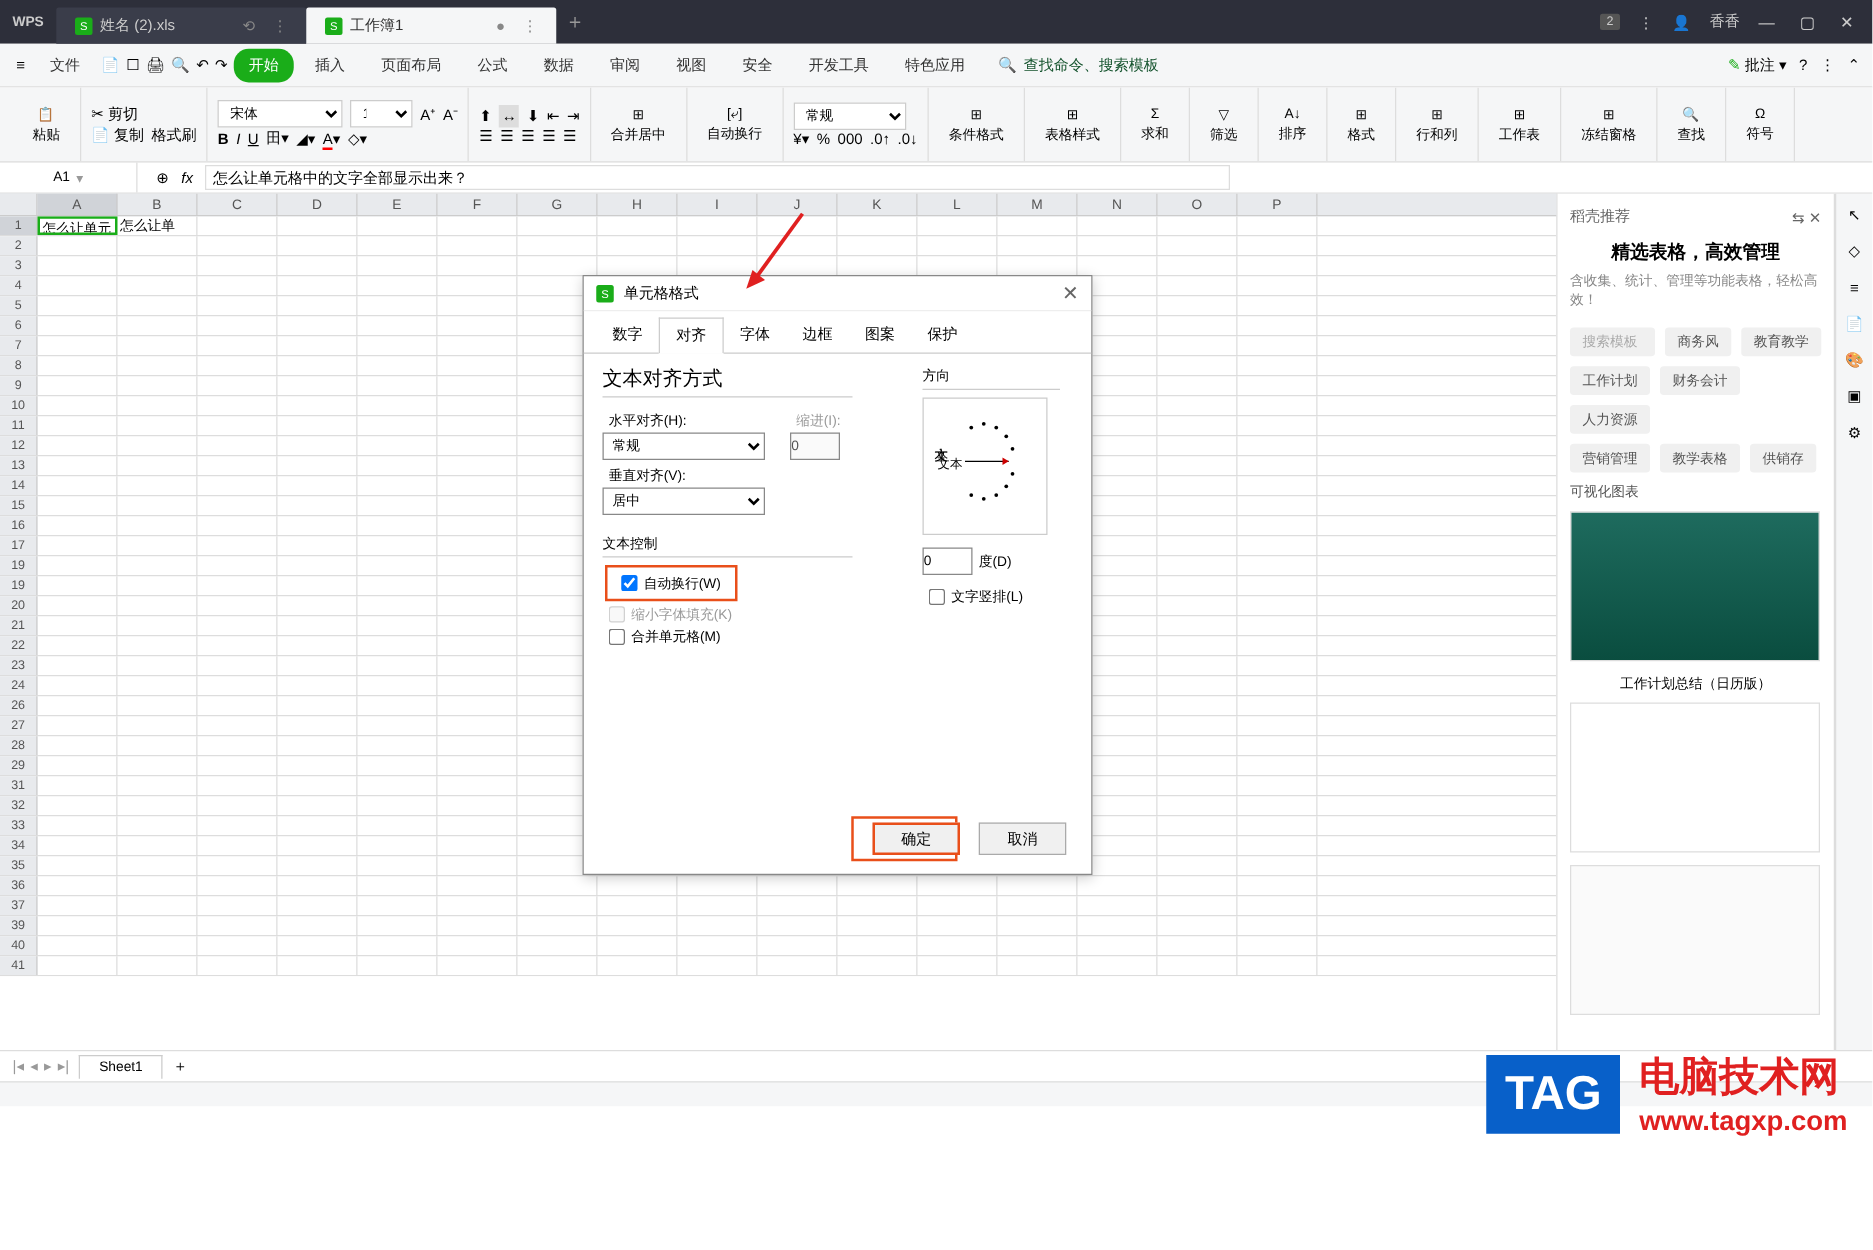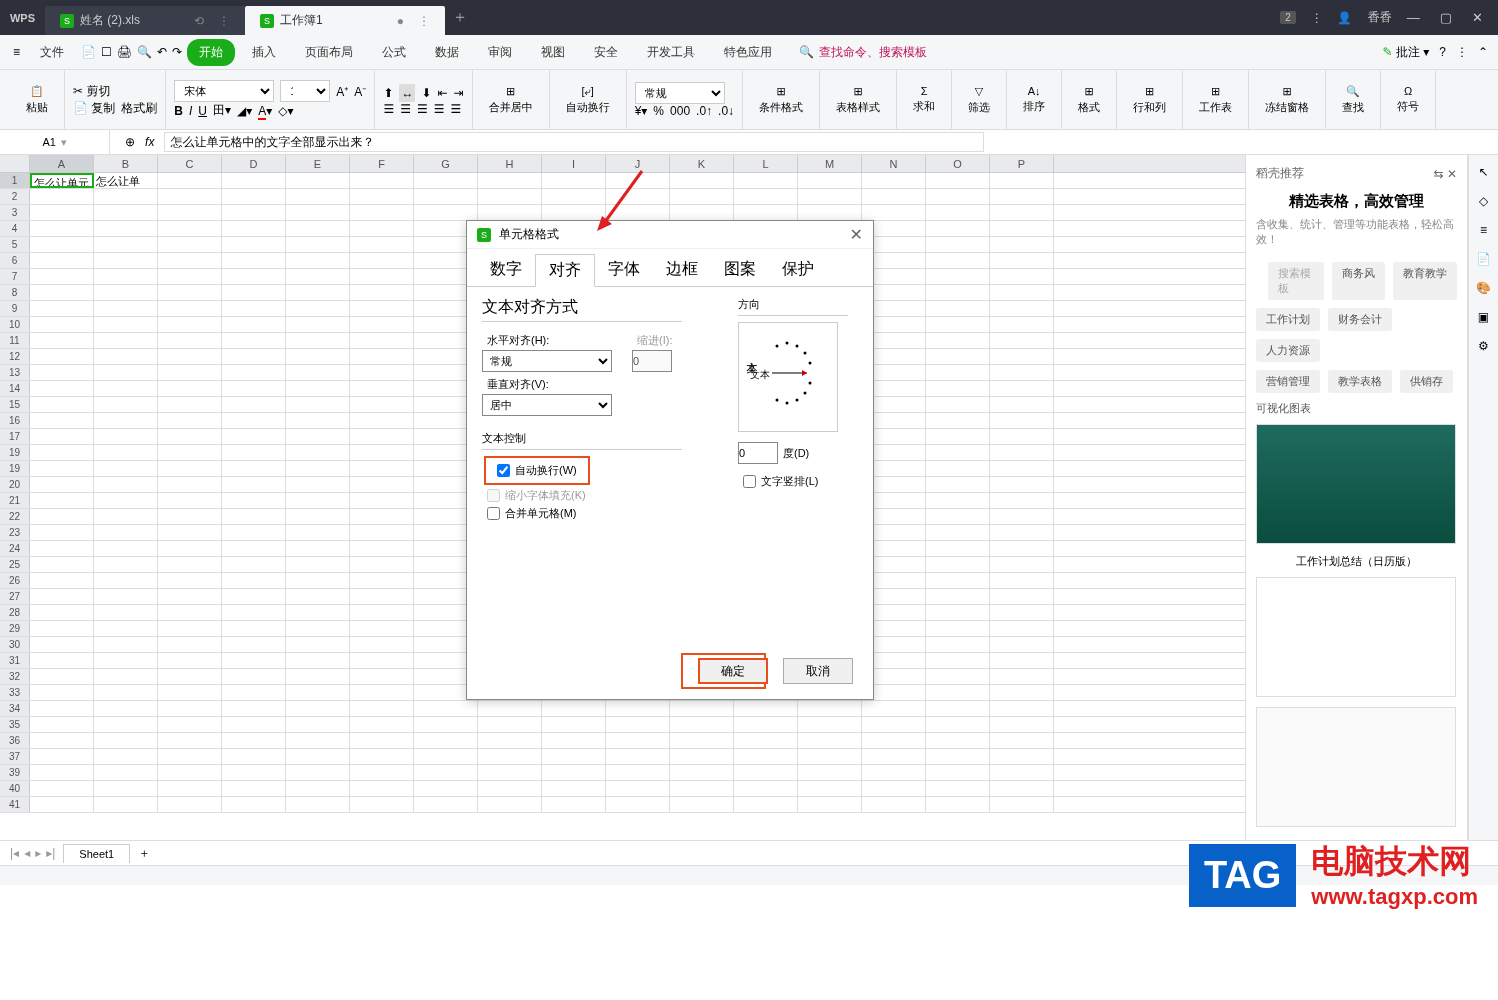--- a/index.html
+++ b/index.html
@@ -38,34 +38,34 @@
 .row-h { width: 30px; border-right: 1px solid #ccc; background: #e8eaed; text-align: center; font-size: 10px; line-height: 16px; color: #555; }
 .row-h.sel { background: #d0d3d8; }
 .cell { width: 64px; border-right: 1px solid #ddd; font-size: 11px; line-height: 16px; padding: 0 2px; overflow: hidden; white-space: nowrap; }
 .cell.selected { border: 2px solid #1aad19; }
 .right-panel { width: 222px; background: #fff; padding: 10px; border-right: 1px solid #ddd; }
 .rp-header { display: flex; justify-content: space-between; align-items: center; margin-bottom: 10px; color: #666; }
 .rp-title { font-size: 15px; font-weight: bold; text-align: center; margin-bottom: 6px; }
 .rp-sub { font-size: 11px; color: #888; margin-bottom: 15px; }
 .tag-row { display: flex; gap: 8px; margin-bottom: 8px; flex-wrap: wrap; }
 .tag { padding: 4px 10px; background: #f0f0f0; border-radius: 3px; font-size: 11px; color: #555; }
-.tag.search { flex: 1; color: #aaa; margin-left: 12px; }
+.tag.search { flex: 1; color: #aaa; }
 .template { width: 200px; height: 120px; border: 1px solid #ddd; margin-bottom: 10px; background: linear-gradient(#1e6b5e, #0a4d3f); }
 .template.t2 { background: #fff; }
 .template.t3 { background: #fafafa; }
 .sidebar { width: 30px; background: #f5f6f7; border-left: 1px solid #ddd; display: flex; flex-direction: column; align-items: center; gap: 15px; padding-top: 10px; }
 .sheet-tabs { height: 25px; border-top: 1px solid #ddd; display: flex; align-items: center; padding: 0 10px; gap: 8px; }
 .sheet-nav { display: flex; gap: 5px; color: #999; }
 .sheet-tab { padding: 3px 15px; border: 1px solid #ccc; border-bottom: none; font-size: 11px; }
 .statusbar { height: 20px; background: #f5f6f7; border-top: 1px solid #ddd; }
 .dialog { position: absolute; left: 466px; top: 220px; width: 408px; height: 480px; background: #fff; border: 1px solid #888; box-shadow: 0 2px 10px rgba(0,0,0,0.2); }
 .dlg-title { height: 28px; display: flex; align-items: center; padding: 0 10px; gap: 8px; border-bottom: 1px solid #eee; }
 .dlg-close { margin-left: auto; font-size: 16px; color: #666; }
 .dlg-tabs { display: flex; padding: 5px 10px 0; border-bottom: 1px solid #ccc; }
-.dlg-tab { padding: 5px 13px; font-size: 16px; cursor: pointer; }
+.dlg-tab { padding: 5px 13px; font-size: 12px; cursor: pointer; }
 .dlg-tab.active { border: 1px solid #ccc; border-bottom: 1px solid #fff; margin-bottom: -1px; background: #fff; }
 .dlg-body { padding: 10px 15px; display: flex; gap: 20px; }
 .dlg-left { flex: 1; }
 .field-label { font-size: 11px; margin: 5px 0 2px 5px; }
 .field-select { width: 130px; height: 22px; border: 1px solid #888; font-size: 11px; padding: 0 3px; background: #fff; }
 .field-spin { width: 40px; height: 22px; border: 1px solid #888; font-size: 11px; }
 .check-row { display: flex; align-items: center; gap: 5px; font-size: 11px; margin: 3px 5px; }
 .check-row input { width: 13px; height: 13px; }
 .wrap-highlight { border: 2px solid #e94f1a; padding: 2px 6px; margin: 0 2px; }
 .dlg-right { width: 120px; }
@@ -129,21 +129,21 @@
   <span class="menu-item">插入</span>
   <span class="menu-item">页面布局</span>
   <span class="menu-item">公式</span>
   <span class="menu-item">数据</span>
   <span class="menu-item">审阅</span>
   <span class="menu-item">视图</span>
   <span class="menu-item">安全</span>
   <span class="menu-item">开发工具</span>
   <span class="menu-item">特色应用</span>
   <span style="color:#999;margin-left:10px">🔍</span>
-  <span style="color:#be185d">查找命令、搜索模板</span>
+  <span style="color:#14532d">查找命令、搜索模板</span>
   <div class="menubar-right">
     <span><span style="color:#1aad19">✎</span> <span>批注</span> ▾</span>
     <span>?</span>
     <span>⋮</span>
     <span>⌃</span>
   </div>
 </div>
 
 <div class="ribbon">
   <div class="ribbon-group">
@@ -770,39 +770,20 @@
           <div class="cell"></div>
           <div class="cell"></div>
           <div class="cell"></div>
           <div class="cell"></div>
           <div class="cell"></div>
           <div class="cell"></div>
           <div class="cell"></div>
           <div class="cell"></div>
         </div>
         <div class="grid-row">
-          <div class="row-h">25</div>
-          <div class="cell"></div>
-          <div class="cell"></div>
-          <div class="cell"></div>
-          <div class="cell"></div>
-          <div class="cell"></div>
-          <div class="cell"></div>
-          <div class="cell"></div>
-          <div class="cell"></div>
-          <div class="cell"></div>
-          <div class="cell"></div>
-          <div class="cell"></div>
-          <div class="cell"></div>
-          <div class="cell"></div>
-          <div class="cell"></div>
-          <div class="cell"></div>
-          <div class="cell"></div>
-        </div>
-        <div class="grid-row">
           <div class="row-h">26</div>
           <div class="cell"></div>
           <div class="cell"></div>
           <div class="cell"></div>
           <div class="cell"></div>
           <div class="cell"></div>
           <div class="cell"></div>
           <div class="cell"></div>
           <div class="cell"></div>
           <div class="cell"></div>
@@ -847,39 +828,20 @@
           <div class="cell"></div>
           <div class="cell"></div>
           <div class="cell"></div>
           <div class="cell"></div>
           <div class="cell"></div>
           <div class="cell"></div>
           <div class="cell"></div>
         </div>
         <div class="grid-row">
           <div class="row-h">29</div>
-          <div class="cell"></div>
-          <div class="cell"></div>
-          <div class="cell"></div>
-          <div class="cell"></div>
-          <div class="cell"></div>
-          <div class="cell"></div>
-          <div class="cell"></div>
-          <div class="cell"></div>
-          <div class="cell"></div>
-          <div class="cell"></div>
-          <div class="cell"></div>
-          <div class="cell"></div>
-          <div class="cell"></div>
-          <div class="cell"></div>
-          <div class="cell"></div>
-          <div class="cell"></div>
-        </div>
-        <div class="grid-row">
-          <div class="row-h">30</div>
           <div class="cell"></div>
           <div class="cell"></div>
           <div class="cell"></div>
           <div class="cell"></div>
           <div class="cell"></div>
           <div class="cell"></div>
           <div class="cell"></div>
           <div class="cell"></div>
           <div class="cell"></div>
           <div class="cell"></div>

